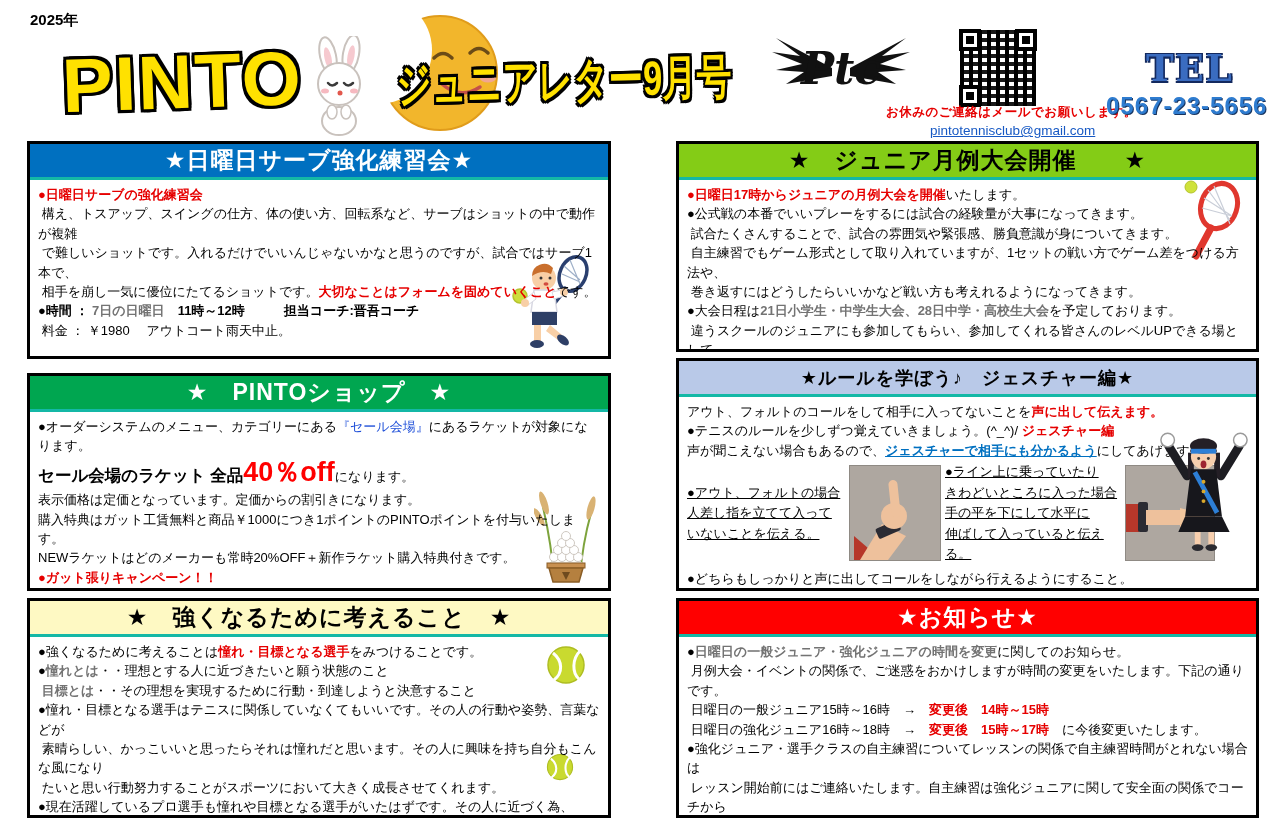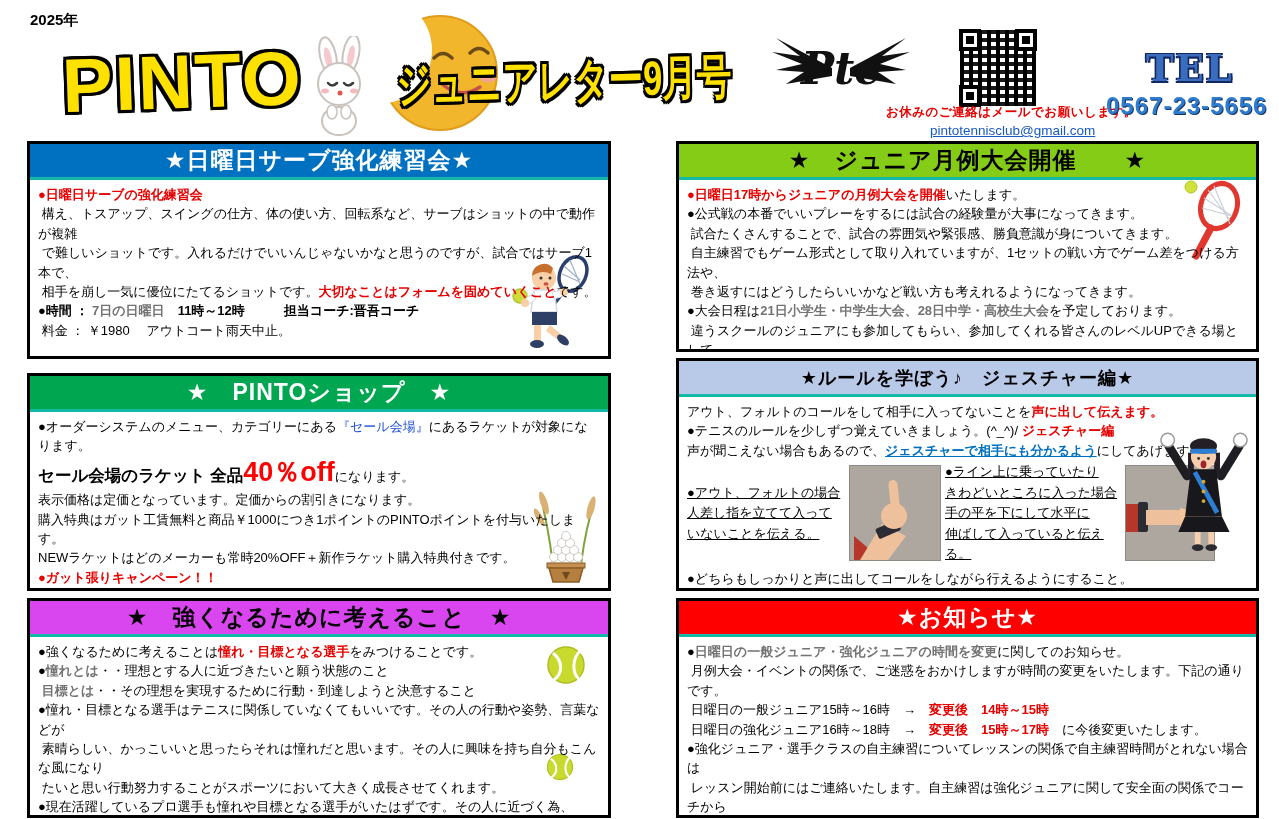--- a/index.html
+++ b/index.html
@@ -31,21 +31,21 @@
             font-size:37px;font-weight:bold;color:#3a6cc0;letter-spacing:2px;
             text-shadow:1.5px 1.5px 0 #13295e,-1.5px -1.5px 0 #13295e,1.5px -1.5px 0 #13295e,-1.5px 1.5px 0 #13295e}
   .tel-num{position:absolute;left:1106px;top:92px;font-size:24px;font-weight:800;color:#2e7cd0;
            letter-spacing:1px;text-shadow:1px 1px 0 #17345f}
   
   .box{position:absolute;border:3px solid #000;background:#fff;overflow:hidden}
   .bh{height:33px;border-bottom:3px solid #14b8a6;display:flex;align-items:center;justify-content:center;
       font-size:23px;font-weight:bold;letter-spacing:1px}
   .h-serve{background:#0070c0;color:#fff}
   .h-shop{background:#00a650;color:#fff}
-  .h-think{background:#d946ef;color:#000}
+  .h-think{background:#fef9c3;color:#000}
   .h-tour{background:#84cc16;color:#000}
   .h-rules{background:#b9c9e8;color:#000;font-size:18px}
   .h-notice{background:#ff0000;color:#ffffff}
   .bc{padding:5px 8px;font-size:13px;line-height:19.4px;white-space:pre-wrap;position:relative;z-index:2}
   .ln{min-height:19.4px}
   .ln.ctr{text-align:left;padding:3px 0 4px}
   span.r{color:#e60000;font-weight:bold}
   span.bl{color:#737373;font-weight:bold}
   span.blu{color:#0070c0;font-weight:bold;text-decoration:underline}
   span.lk{color:#1d4ed8}

